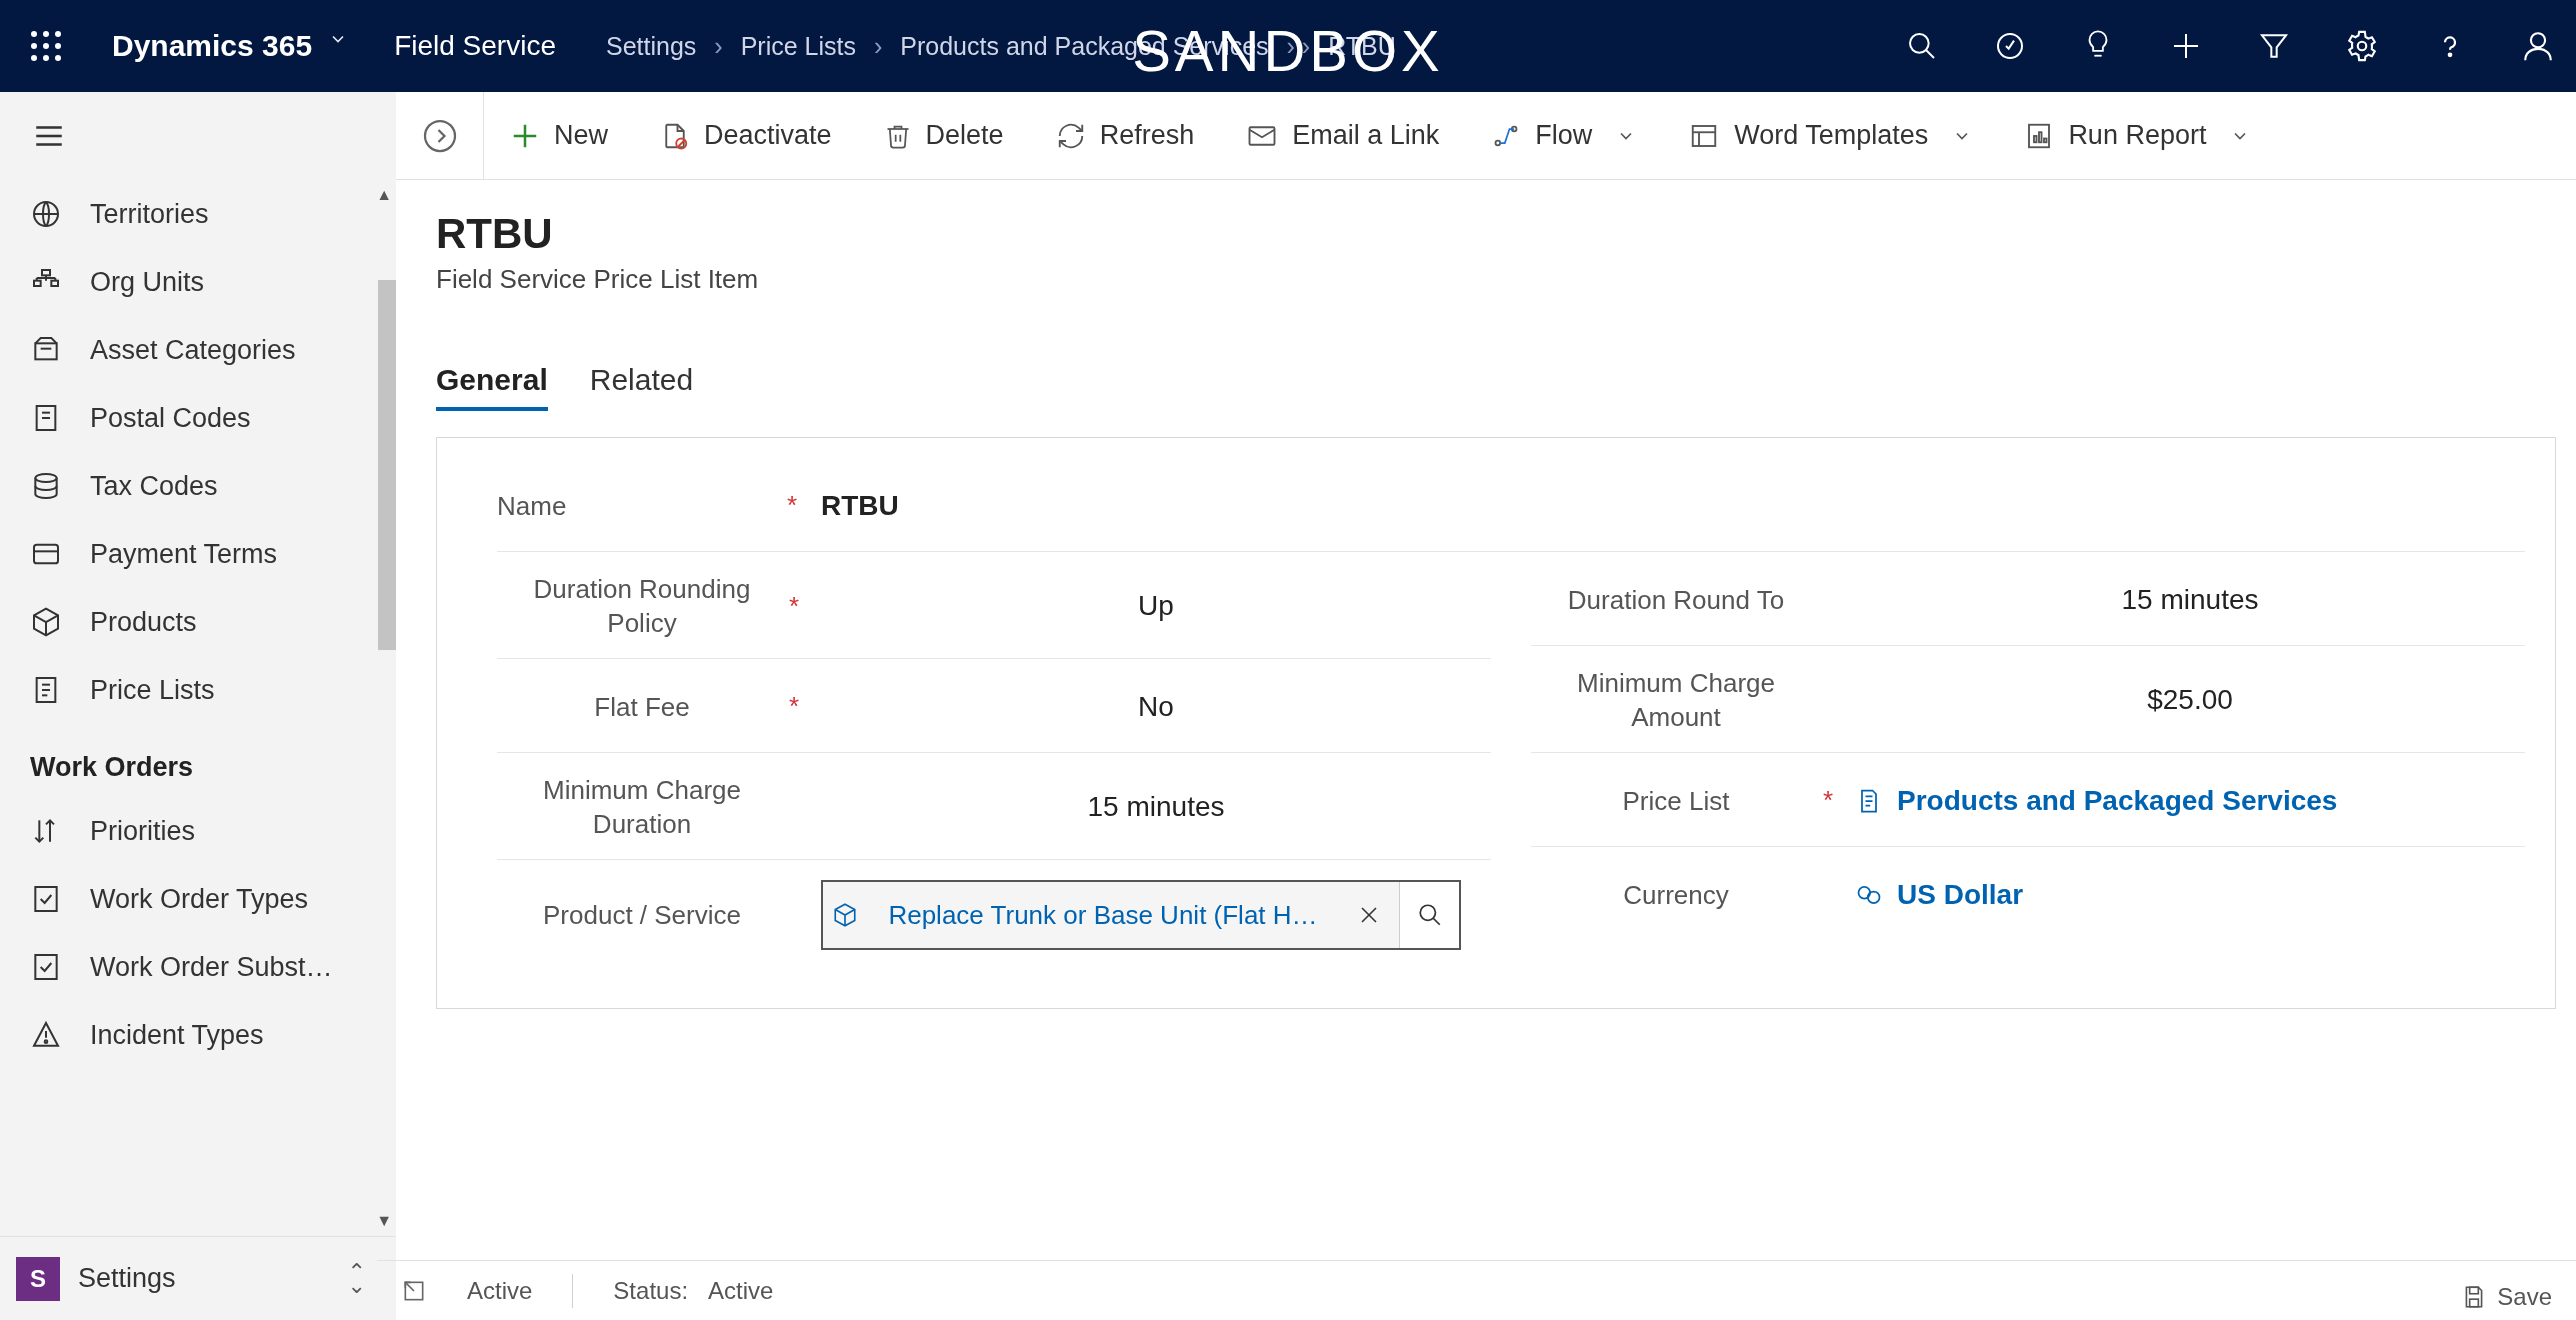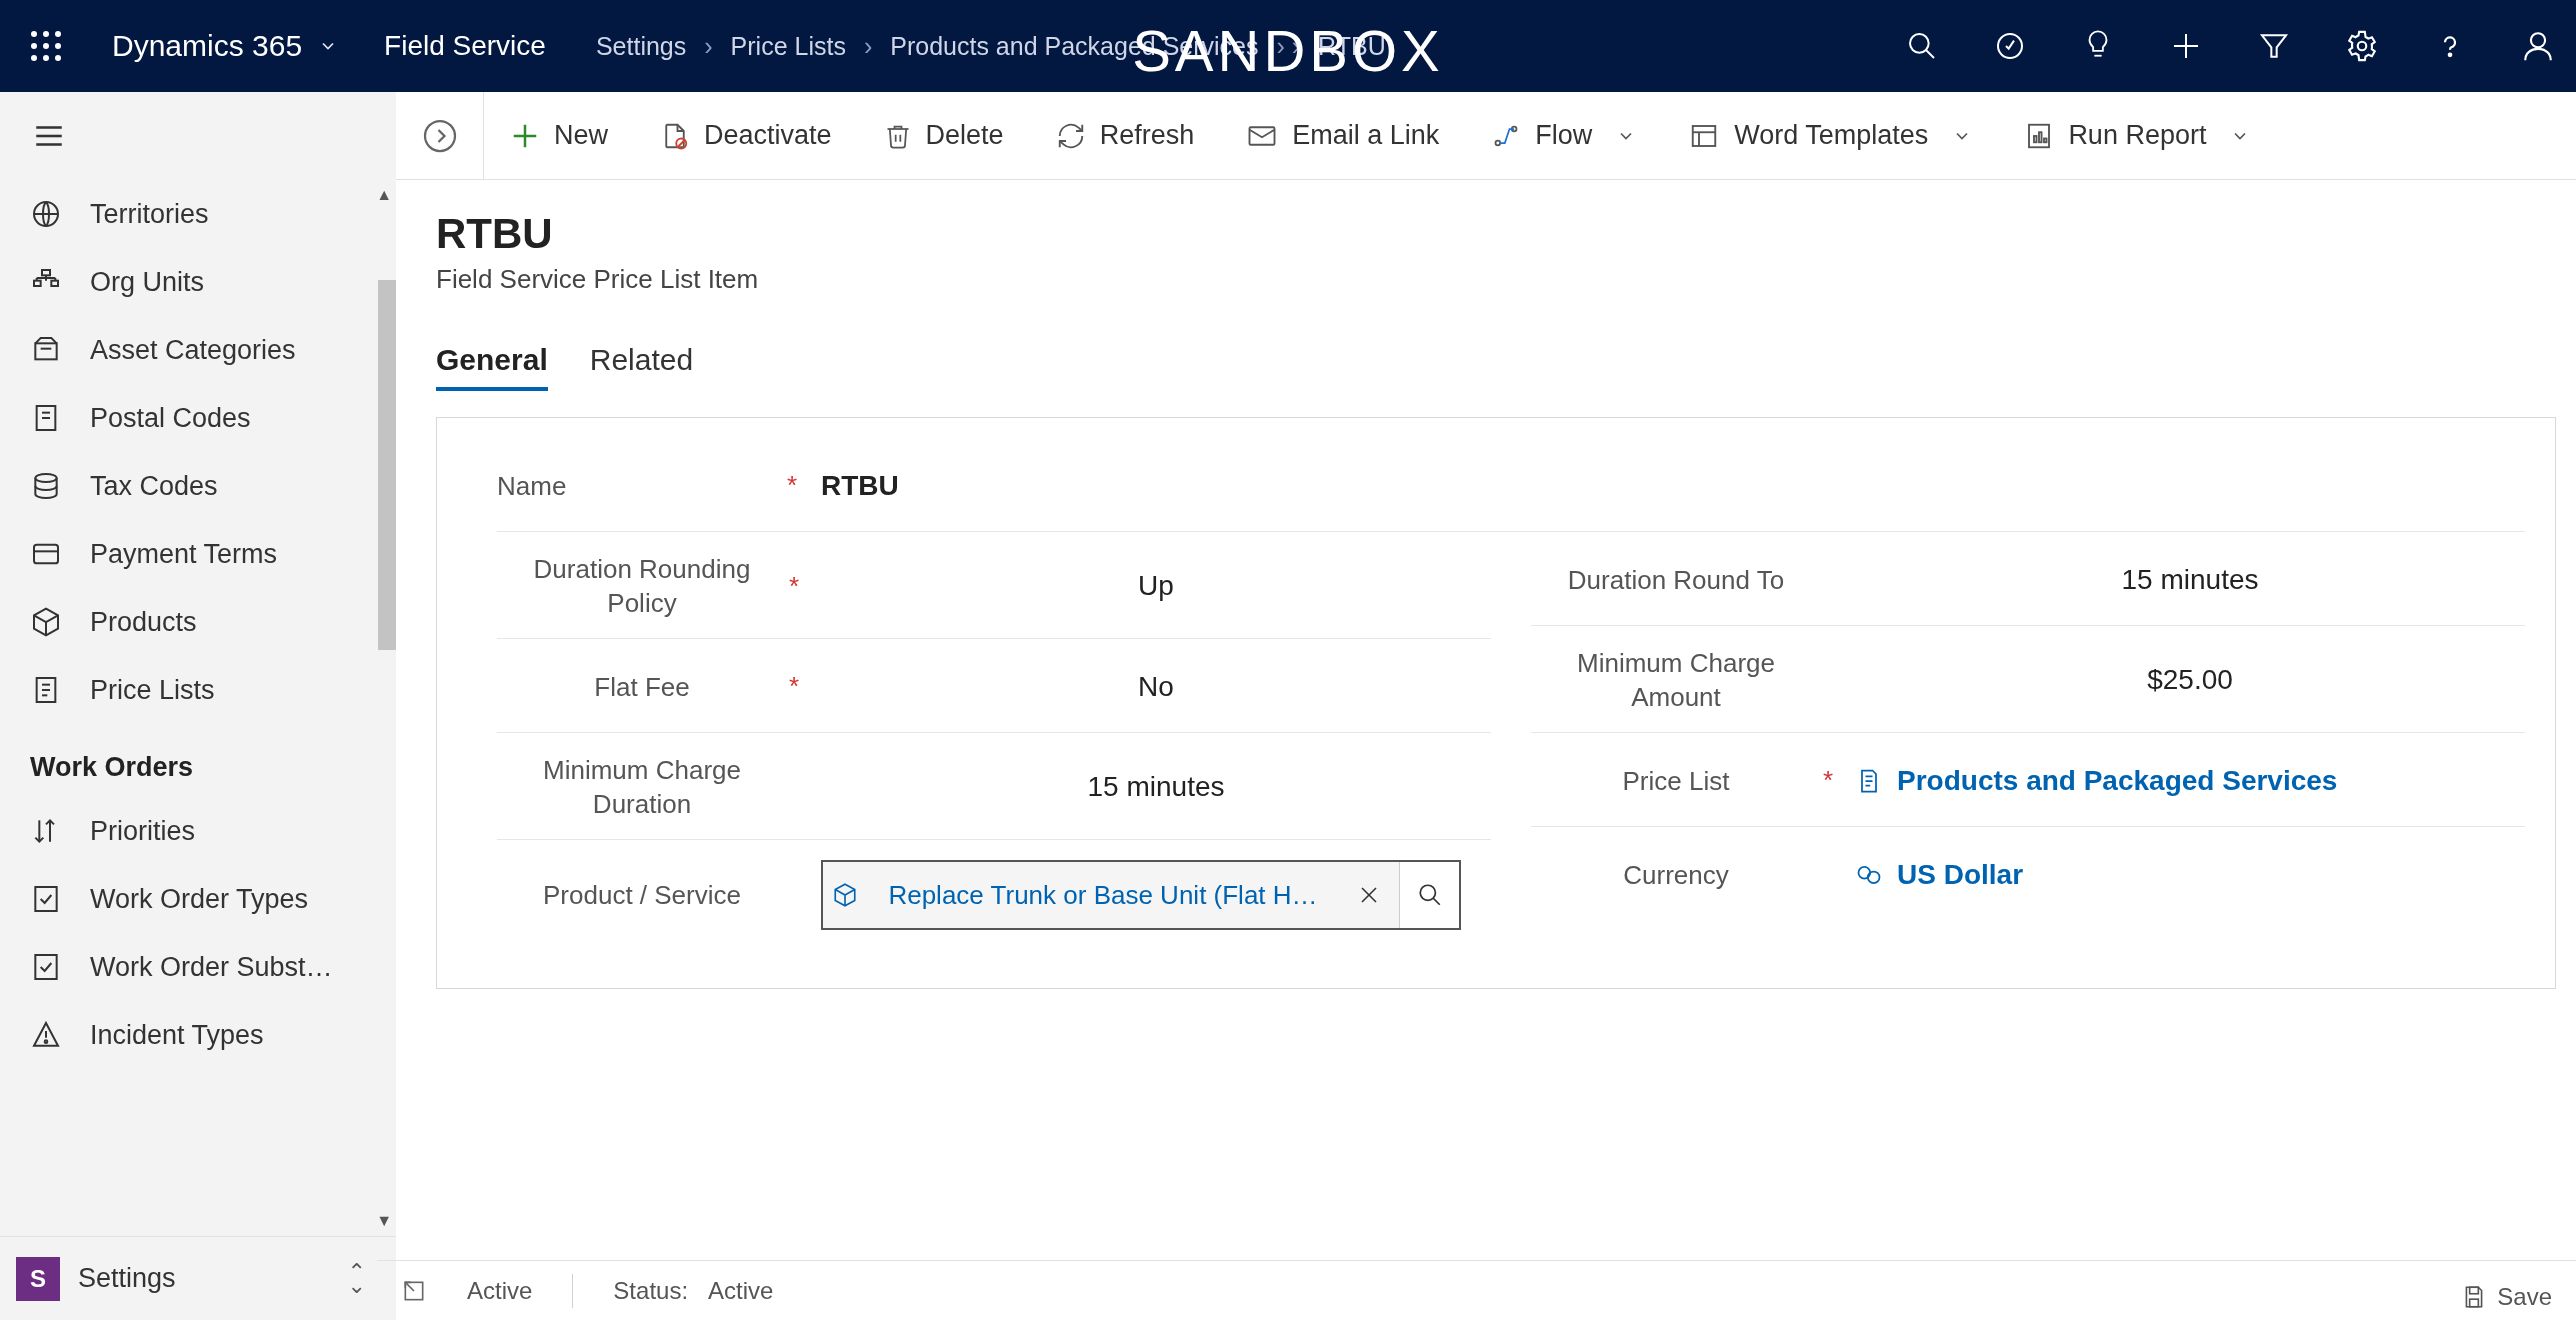--- a/index.html
+++ b/index.html
@@ -3,21 +3,21 @@
 <meta charset="utf-8">
 <style>
   * { box-sizing: border-box; margin:0; padding:0; }
   html,body { width:2576px; height:1320px; font-family:"Segoe UI", -apple-system, sans-serif; background:#fff; color:#333; }
   
   .topbar { background:#00188f; background:linear-gradient(#001a50 0%, #001a50 100%); background:#001d4f; background:#02215a; }
   .topbar { height:92px; background:#021f4d; background:#001e53; background:#031c46; display:flex; align-items:center; color:#fff; font-size:26px; position:relative; }
   .topbar { background:#021841; }
   .waffle { width:92px; display:flex; align-items:center; justify-content:center; }
   .waffle svg { width:36px; height:36px; }
-  .app-name { font-size:30px; font-weight:400; margin:0 6px 0 20px; display:flex; align-items:center; gap:16px; }
+  .app-name { font-size:30px; font-weight:700; margin:0 6px 0 20px; display:flex; gap:16px; }
   .app-name .chev { font-size:20px; opacity:.9; }
   .module { font-size:28px; margin-left:40px; }
   .crumbs { display:flex; align-items:center; gap:18px; margin-left:50px; color:#d0d6e8; font-size:25px; }
   .crumbs .sep { color:#8f9bbd; }
   .sandbox { position:absolute; left:50%; transform:translateX(-50%); font-size:58px; letter-spacing:4px; font-weight:300;margin-top:8px; }
   .top-icons { position:absolute; right:20px; display:flex; gap:52px; align-items:center; }
   .top-icons .ticon { width:36px; height:36px; display:flex; align-items:center; justify-content:center; }
   .top-icons svg { stroke:#fff; }
   
   .cmdbar { height:88px; display:flex; align-items:center; border-bottom:1px solid #e1e1e1; font-size:27px; color:#333; padding-left:0; position:absolute; left:396px; right:0; top:92px; background:#fff; }
@@ -35,21 +35,21 @@
   .nav-item { display:flex; align-items:center; gap:28px; height:68px; padding-left:30px; font-size:27px; color:#333; cursor:pointer; }
   .nav-item svg { width:32px; height:32px; stroke:#333; fill:none; stroke-width:1.5; }
   .nav-header { padding:28px 0 14px 30px; font-size:27px; font-weight:600; color:#222; }
   .area-switch { height:84px; border-top:1px solid #e1e1e1; display:flex; align-items:center; padding-left:16px; gap:18px; position:relative; }
   .area-badge { width:44px; height:44px; background:#6b2e83; color:#fff; display:flex; align-items:center; justify-content:center; font-weight:600; font-size:24px; }
   .area-switch .up-dn { position:absolute; right:30px; font-size:22px; color:#555; display:flex; flex-direction:column; line-height:14px; }
   
   .main { position:absolute; left:396px; top:180px; right:0; bottom:60px; padding:30px 20px 0 40px; }
   .title { font-size:42px; font-weight:600; color:#222; }
   .subtitle { font-size:26px; color:#444; margin-top:6px; }
-  .tabs { display:flex; gap:42px; margin-top:48px; font-size:30px;text-align:center; }
+  .tabs { display:flex; gap:42px; margin-top:68px; font-size:30px;text-align:center; }
   .tab { padding-bottom:10px; cursor:pointer; }
   .tab.active { font-weight:600; border-bottom:4px solid #0063b1; color:#222; }
   .form-card { border:1px solid #d8d8d8; margin-top:26px; padding:20px 30px 40px 60px; }
   .form-grid { display:grid; grid-template-columns:1fr 1fr; column-gap:40px;text-align:center; }
   .field-row { display:flex; align-items:center; border-bottom:1px solid #e6e6e6; padding:20px 0 18px 0; min-height:94px; }
   .field-row.noborder{ border-bottom:none; }
   .field-label { width:290px; font-size:26px; color:#555; line-height:34px; }
   .req { color:#d13438; margin:0 20px 0 0; width:14px; font-size:26px; }
   .field-value { font-size:28px; color:#222; flex:1; }
   .link-val { color:#0063b1; display:flex; align-items:center; gap:14px; font-size:28px; }

